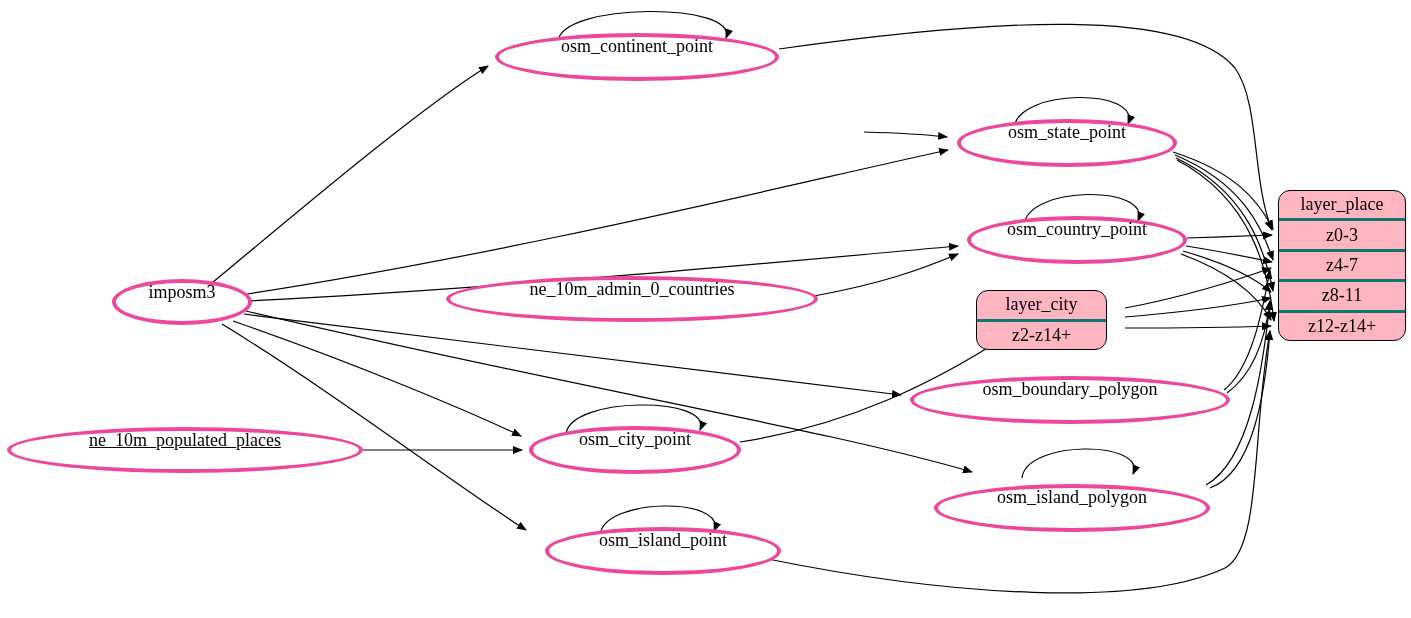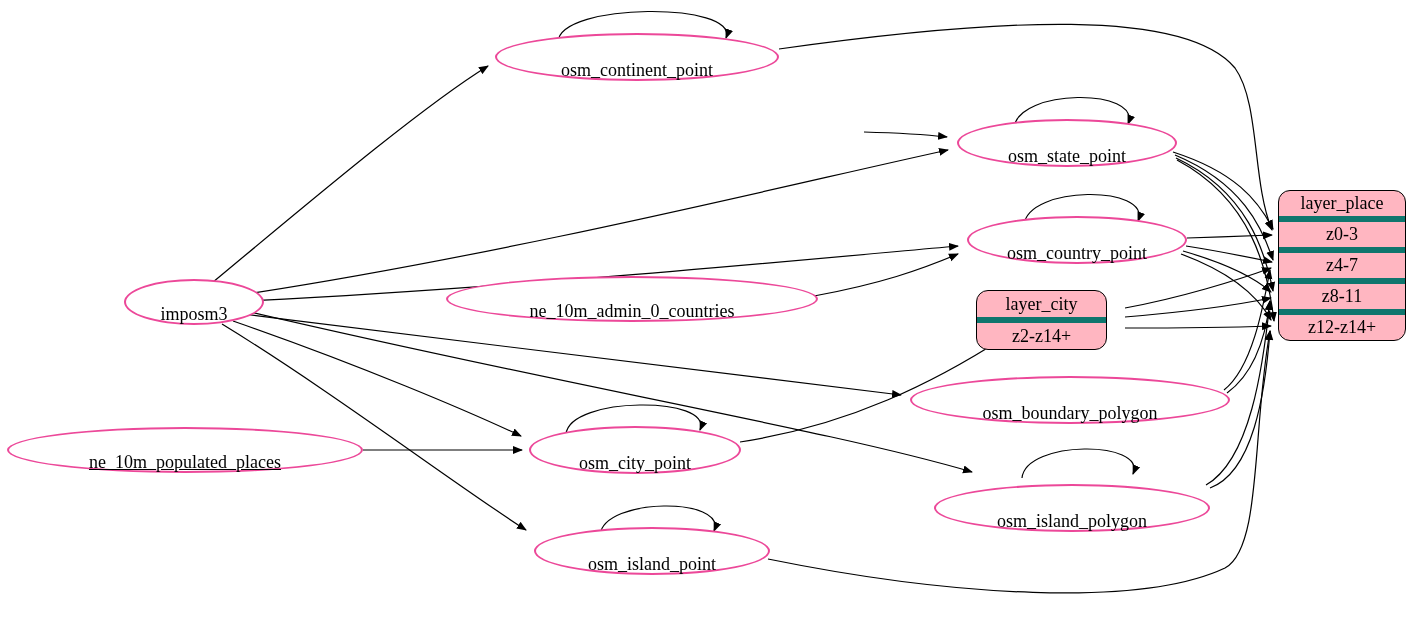--- a/index.html
+++ b/index.html
@@ -2,32 +2,32 @@
 <html><head>
 <meta charset="utf-8">
 <style>
   html,body{margin:0;padding:0;background:#ffffff;}
   #canvas{
     position:relative;width:1411px;height:618px;background:#ffffff;overflow:hidden;
     font-family:"Liberation Serif","DejaVu Serif",serif;font-size:18px;color:#000;
   }
   #edges{position:absolute;left:0;top:0;width:1411px;height:618px;}
   .node{
-    position:absolute;display:flex;align-items:flex-end;justify-content:center;
-    background:#ffffff;border:2px solid #ec4899;box-sizing:border-box;text-align:center;
+    position:absolute;display:flex;align-items:flex-start;justify-content:center;
+    background:#ffffff;border:4px solid #ec4899;box-sizing:border-box;text-align:center;
     white-space:nowrap;line-height:1;
   }
   .ellipse{border-radius:50%;}
   .record{
     position:absolute;background:#ffb6c1;border:1.5px solid #000;border-radius:12px;
     box-sizing:border-box;display:flex;flex-direction:column;overflow:hidden;
   }
   .rrow{
     flex:1;display:flex;align-items:center;justify-content:center;
-    border-top:6px solid #0f766e;white-space:nowrap;
+    border-top:3px solid #0f766e;white-space:nowrap;
   }
   .rrow:first-child{border-top:none;}
 </style>
 </head>
 <body>
 
 <div id="canvas">
 
   <svg id="edges" viewBox="0 0 1411 618" xmlns="http://www.w3.org/2000/svg">
     <defs>
@@ -71,21 +71,21 @@
       <path marker-end="url(#arrow)" d="M 1125,317 C 1185,312 1242,304 1271,298"></path>
       <path marker-end="url(#arrow)" d="M 1125,328 C 1185,328 1242,327 1271,326"></path>
       <path marker-end="url(#arrow)" d="M 1224,390 C 1252,368 1263,308 1270,270"></path>
       <path marker-end="url(#arrow)" d="M 1227,393 C 1256,372 1266,334 1270,301"></path>
       <path marker-end="url(#arrow)" d="M 1206,485 C 1250,460 1263,368 1270,301"></path>
       <path marker-end="url(#arrow)" d="M 1210,488 C 1253,472 1265,395 1270,331"></path>
       <path marker-end="url(#arrow)" d="M 768,559 C 950,596 1140,608 1225,568 C 1262,548 1252,430 1270,331"></path>
     </g>
   </svg>
 
-  <div class="node ellipse" style="left:124px;top:279px;width:140px;height:46px;">
+  <div class="node ellipse" style="left:112px;top:279px;width:140px;height:46px;">
     <span>imposm3</span>
   </div>
   <div class="node ellipse" style="left:495px;top:33px;width:284px;height:48px;">
     <span>osm_continent_point</span>
   </div>
   <div class="node ellipse" style="left:957px;top:119px;width:220px;height:48px;">
     <span>osm_state_point</span>
   </div>
   <div class="node ellipse" style="left:967px;top:216px;width:220px;height:48px;">
     <span>osm_country_point</span>
@@ -98,21 +98,21 @@
   </div>
   <div class="node ellipse" style="left:7px;top:427px;width:356px;height:46px;text-decoration:underline;">
     <span>ne_10m_populated_places</span>
   </div>
   <div class="node ellipse" style="left:529px;top:426px;width:212px;height:48px;">
     <span>osm_city_point</span>
   </div>
   <div class="node ellipse" style="left:934px;top:484px;width:276px;height:48px;">
     <span>osm_island_polygon</span>
   </div>
-  <div class="node ellipse" style="left:534px;top:527px;width:236px;height:48px;">
+  <div class="node ellipse" style="left:545px;top:527px;width:236px;height:48px;">
     <span>osm_island_point</span>
   </div>
 
   <div class="record" style="left:976px;top:290px;width:131px;height:60px;">
     <div class="rrow">layer_city</div>
     <div class="rrow">z2-z14+</div>
   </div>
 
   <div class="record" style="left:1278px;top:190px;width:128px;height:151px;">
     <div class="rrow">layer_place</div>

